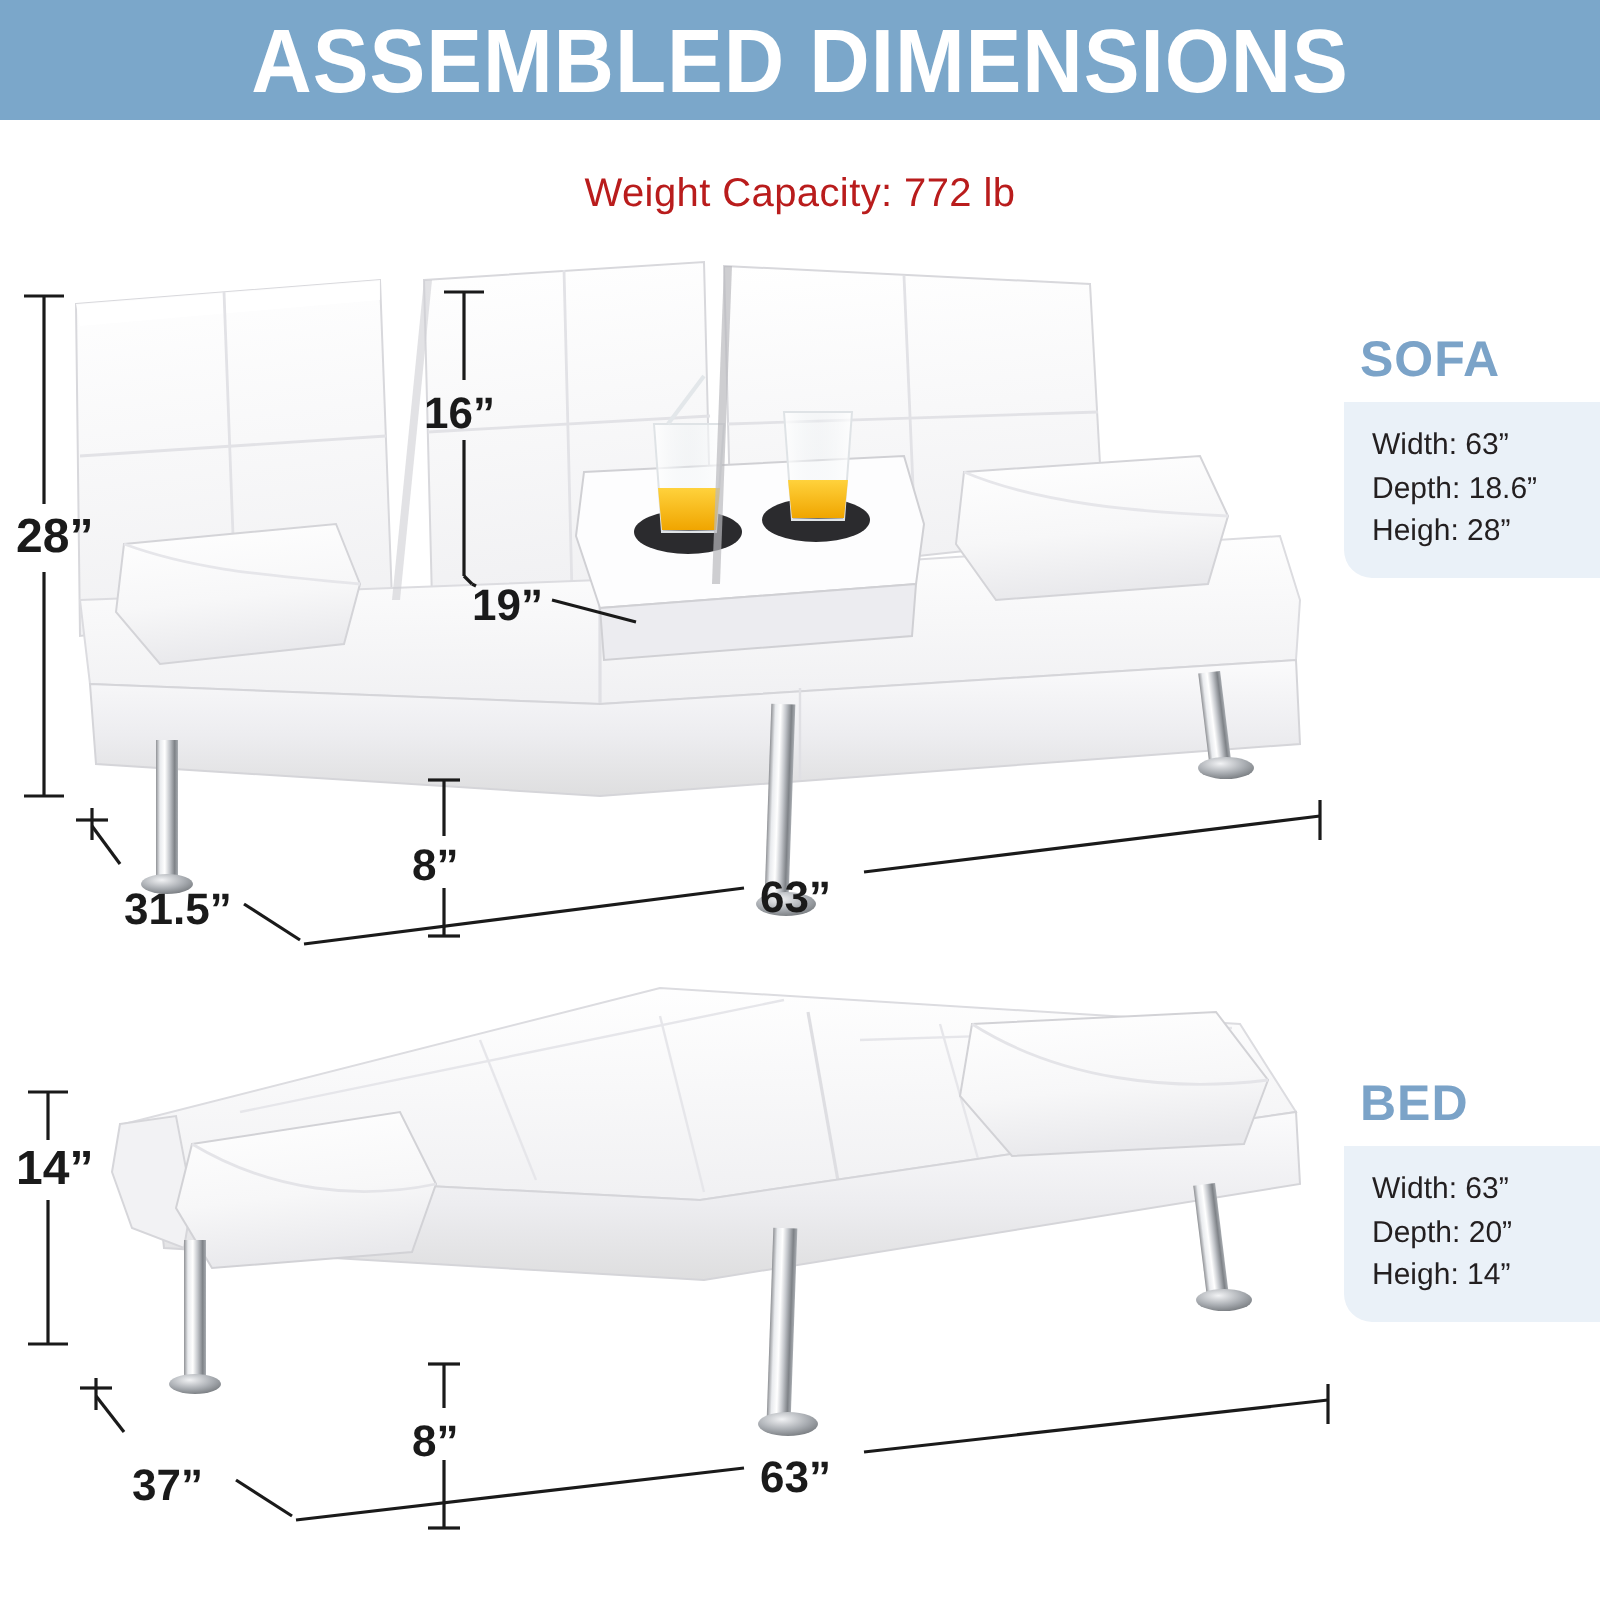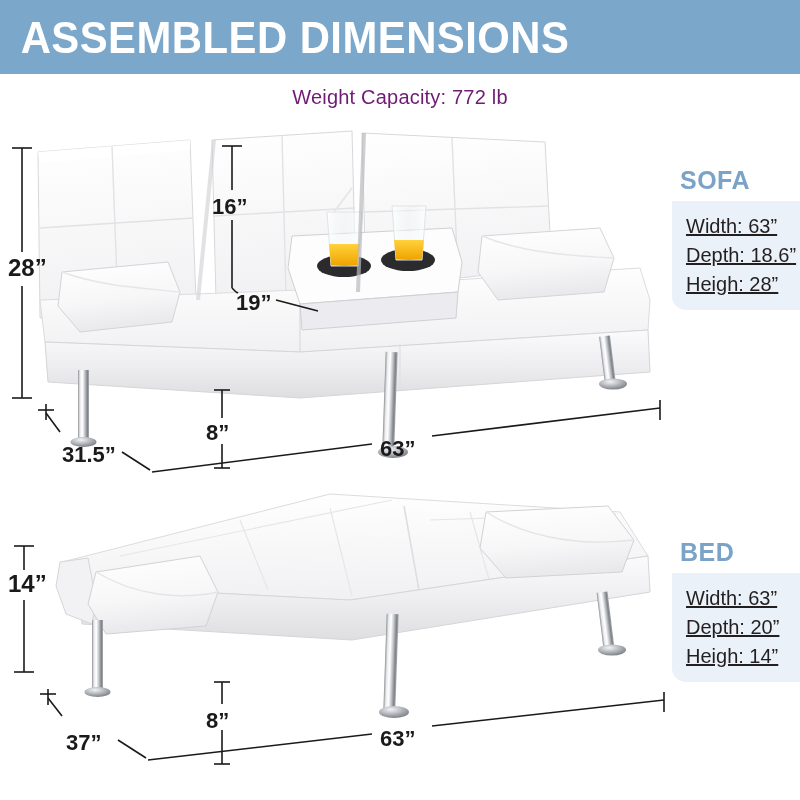--- a/index.html
+++ b/index.html
@@ -20,46 +20,46 @@
     height: 800px;
     background: #ffffff;
   }
 
   
   .banner {
     position: absolute;
     left: 0;
     top: 0;
     width: 800px;
-    height: 74px;
+    height: 60px;
     background: #7ba7ca;
     display: flex;
     align-items: center;
-    justify-content: flex-start;
+    justify-content: center;
   }
   .banner-title {
     color: #ffffff;
     font-family: "Liberation Sans Narrow", "Liberation Sans", sans-serif;
     font-weight: 700;
     font-size: 45px;
     letter-spacing: 0.5px;
     transform: scaleX(0.93);
     white-space: nowrap;
     line-height: 1;
   }
 
   
   .weight-capacity {
     position: absolute;
     left: 0;
     top: 86px;
     width: 800px;
     text-align: center;
     font-size: 20px;
-    color: #701a75;
+    color: #b91c1c;
     font-weight: 400;
     letter-spacing: 0.2px;
   }
 
   
   .spec-block { position: absolute; }
   .spec-title {
     font-size: 25px;
     font-weight: 700;
     color: #7ba3c8;
@@ -68,25 +68,24 @@
     line-height: 1;
   }
   .spec-panel {
     margin-top: 8px;
     background: #eaf1f8;
     border-bottom-left-radius: 14px;
     padding: 11px 10px 12px 14px;
     width: 114px;
   }
   .spec-row {
-    font-size: 20px;
+    font-size: 15px;
     color: #231f20;
     line-height: 1.44;
     white-space: nowrap;
-    text-decoration: underline;
   }
 
   #sofa-spec { left: 672px; top: 168px; }
   #bed-spec  { left: 672px; top: 540px; }
 
   
   .scene { position: absolute; left: 0; top: 0; }
 
   .dim-text {
     font-family: "Liberation Sans", sans-serif;

